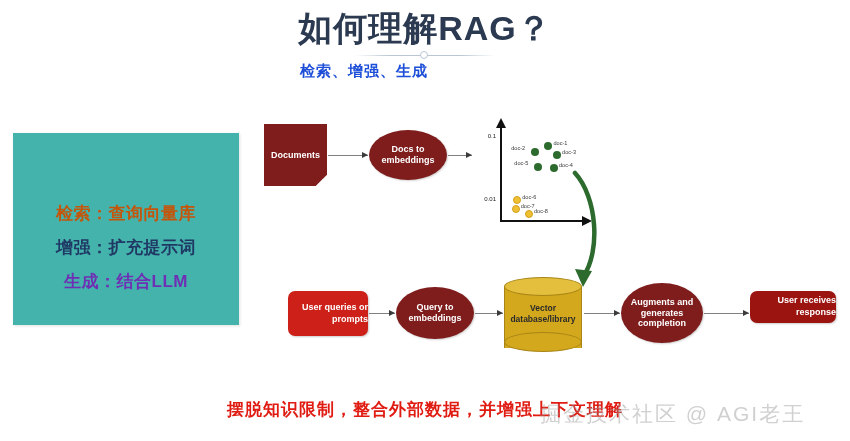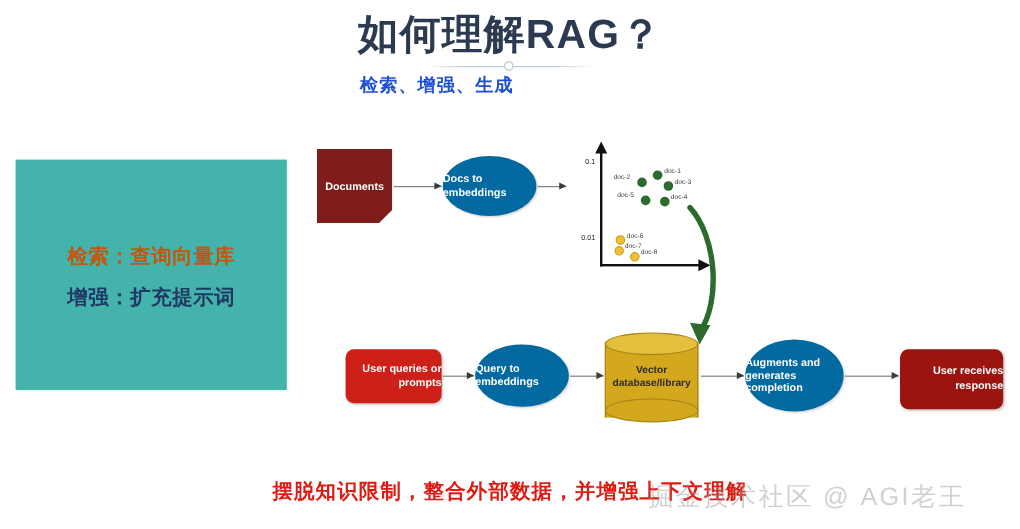--- a/index.html
+++ b/index.html
@@ -92,28 +92,29 @@
     font-weight: bold;
     display: flex;
     align-items: center;
     justify-content: center;
     text-align: center;
     box-shadow: 1px 1px 2px rgba(0,0,0,0.18);
     clip-path: polygon(0 0, 100% 0, 100% 82%, 82% 100%, 0 100%);
   }
   .ellipse {
     position: absolute;
-    background: #0369a1;
+    background: #7f1d1d;
     border-radius: 50%;
     color: #ffffff;
     font-size: 9px;
     font-weight: bold;
     display: flex;
     align-items: center;
     justify-content: center;
+    text-align: center;
     line-height: 1.22;
     box-shadow: 1px 1px 2px rgba(0,0,0,0.18);
   }
   #ell-docs-emb {
     left: 369px; top: 130px;
     width: 78px; height: 50px;
   }
   #ell-query-emb {
     left: 396px; top: 287px;
     width: 78px; height: 52px;
@@ -136,21 +137,21 @@
     line-height: 1.3;
     box-shadow: 1px 1px 2px rgba(0,0,0,0.2);
   }
   #box-user-queries {
     left: 288px; top: 291px;
     width: 80px; height: 45px;
     background: #cc2018;
   }
   #box-user-receives {
     left: 750px; top: 291px;
-    width: 86px; height: 50px;
+    width: 86px; height: 32px;
     background: #9c1410;
   }
 
   
   #cylinder {
     position: absolute;
     left: 504px; top: 277px;
     width: 78px; height: 78px;
   }
   #cylinder .body {
@@ -312,20 +313,21 @@
   <div id="title">如何理解RAG？</div>
   <div id="divider">
     <div class="line"></div>
     <div class="dot"></div>
   </div>
   <div id="subtitle">检索、增强、生成</div>
 
   <div id="teal-panel">
     <div class="teal-line" id="teal-l1">检索：查询向量库</div>
     <div class="teal-line" id="teal-l2">增强：扩充提示词</div>
+    <div class="teal-line" id="teal-l3">生成：结合LLM</div>
   </div>
 
   <div class="doc-box">Documents</div>
   <div class="arrow" id="arr-doc-to-emb">
     <div class="shaft"></div>
     <div class="head"></div>
   </div>
   <div class="ellipse" id="ell-docs-emb">Docs to embeddings</div>
   <div class="arrow" id="arr-emb-to-plot">
     <div class="shaft"></div>

